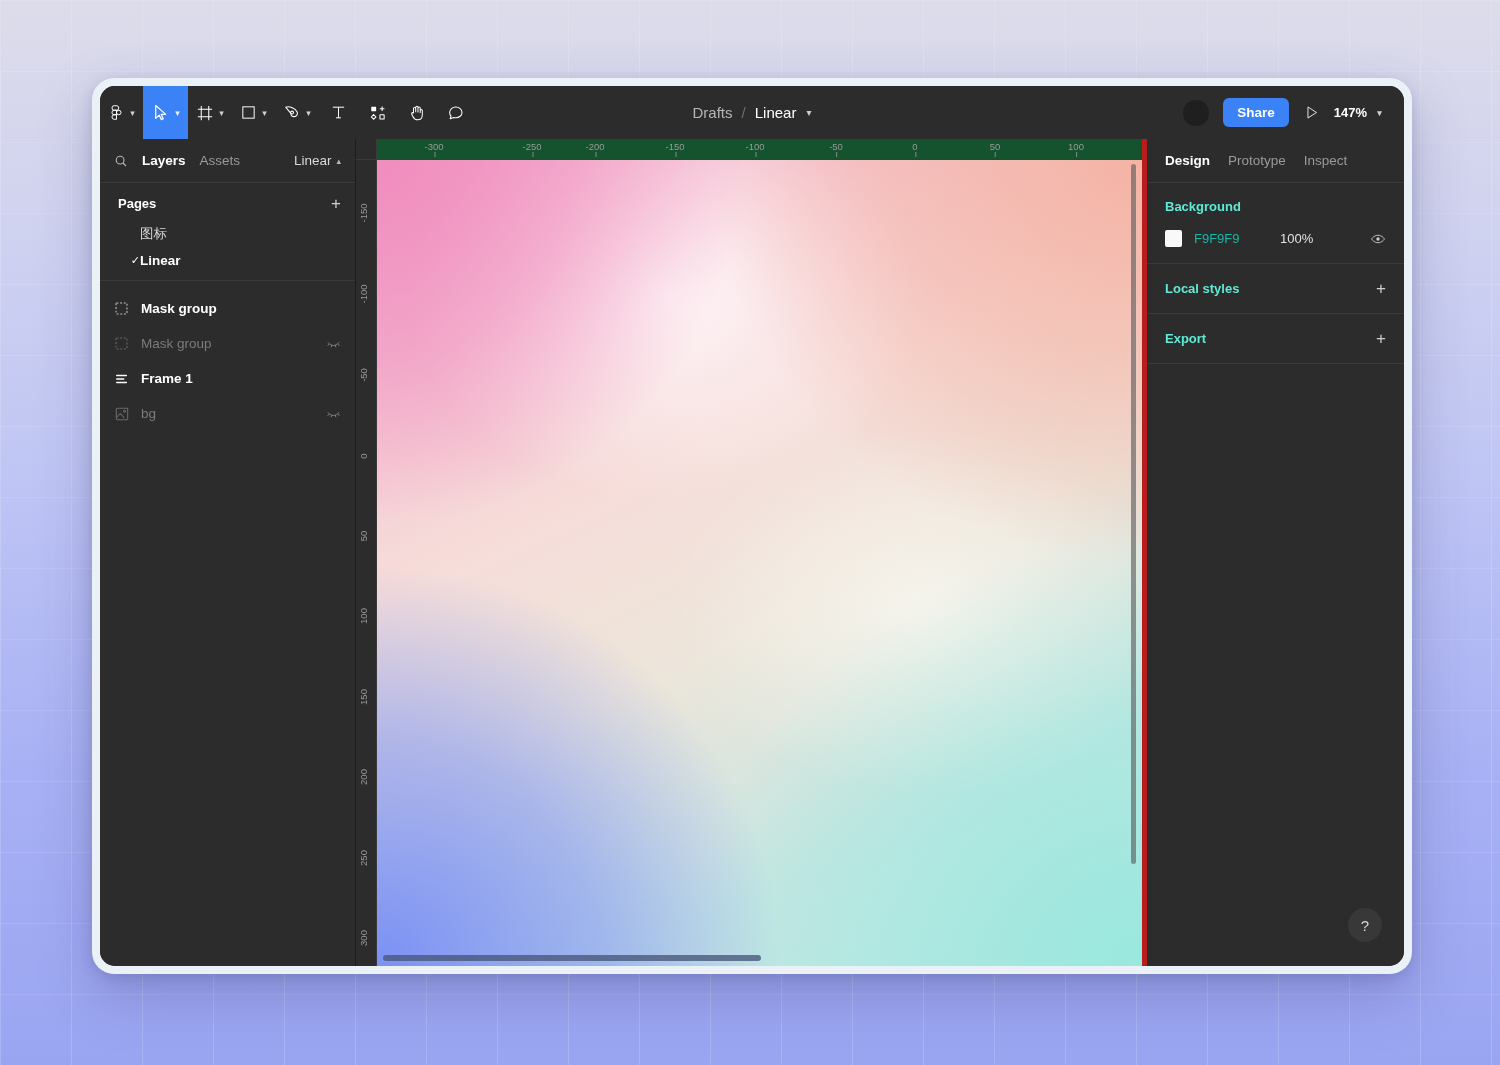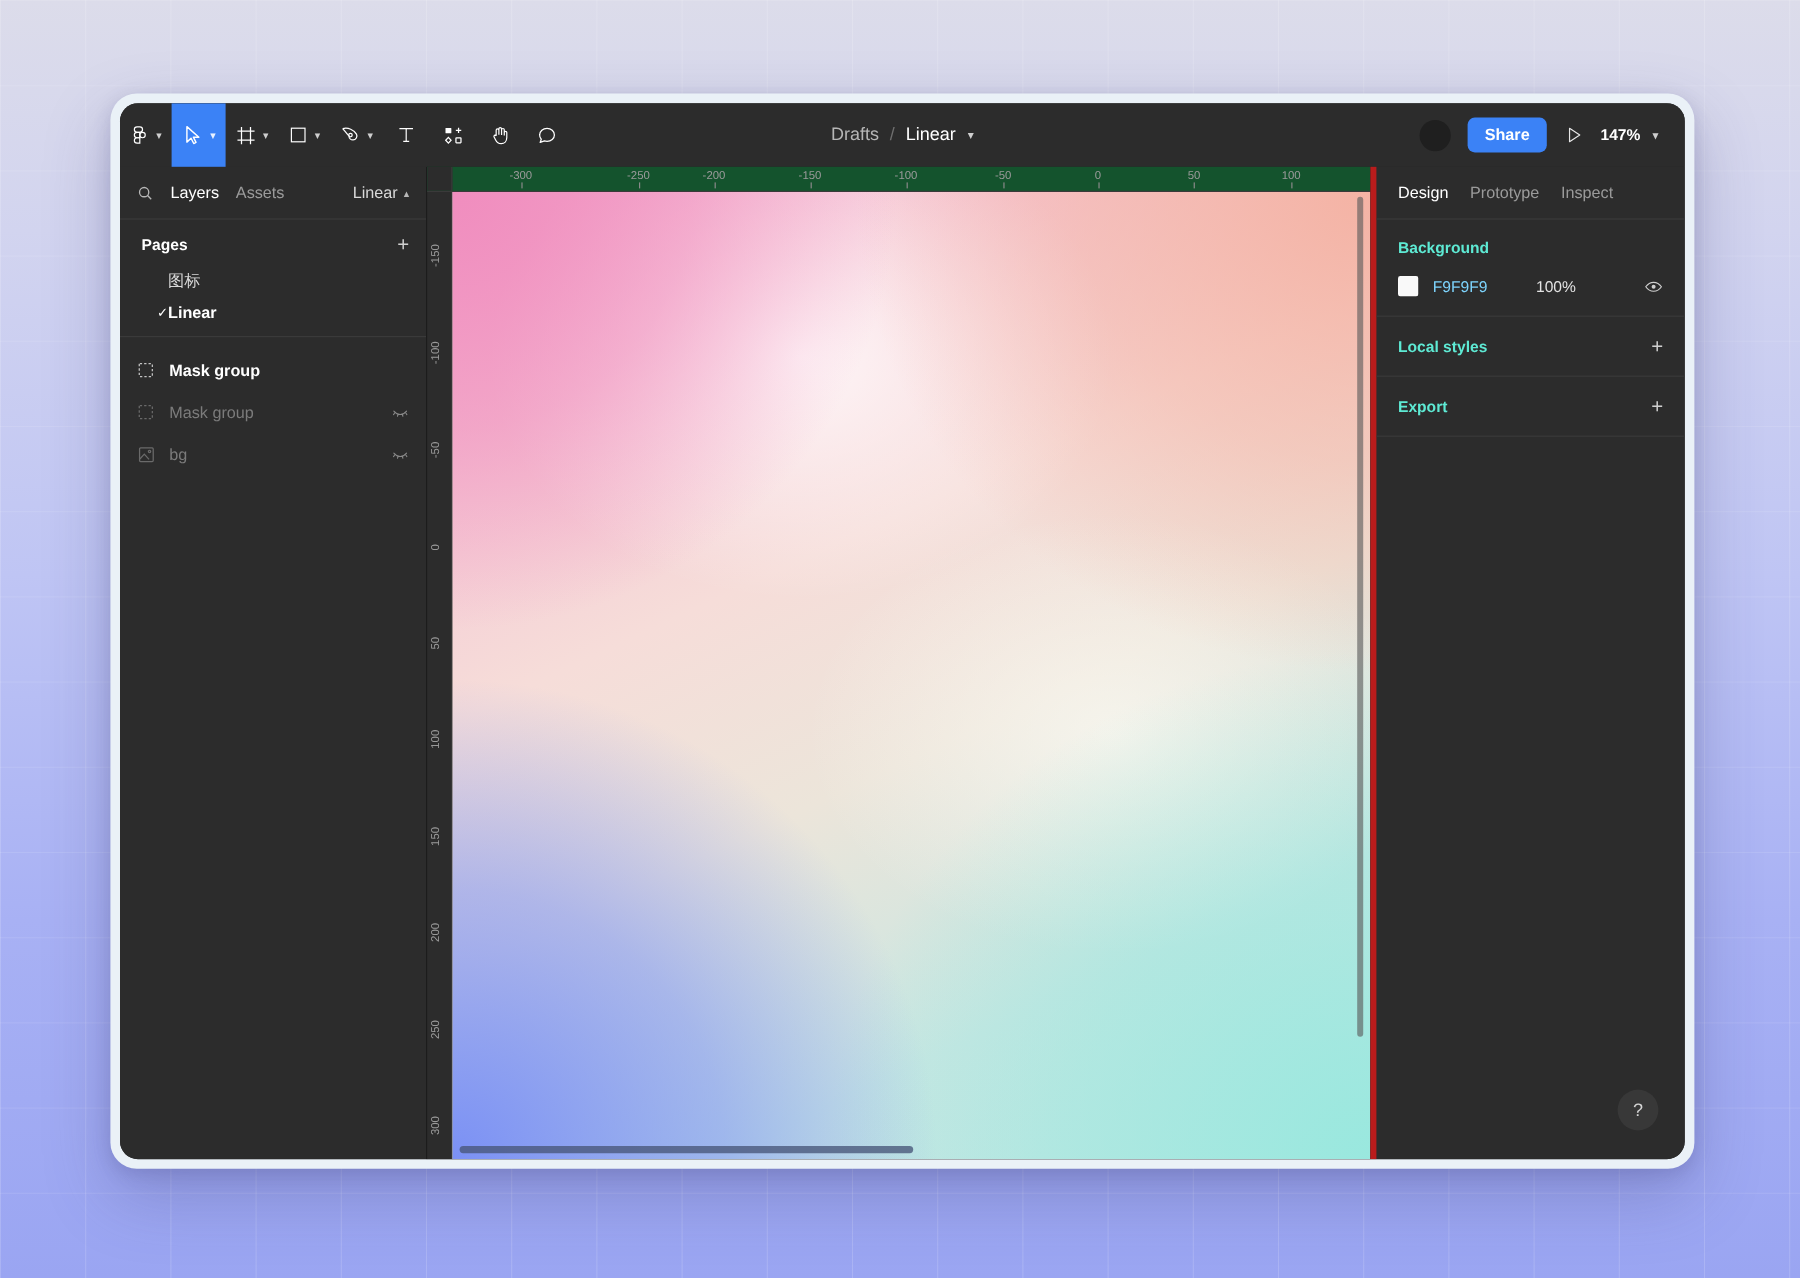--- a/index.html
+++ b/index.html
@@ -127,21 +127,21 @@
   }
   #left-tabs {
     height: 44px; flex: 0 0 44px;
     display: flex; align-items: center;
     padding: 0 14px;
     gap: 14px;
     border-bottom: 1px solid #3a3a3a;
   }
   #left-tabs .search-icon { color: #b7b7b7; display: flex; align-items: center; }
   .panel-tab { font-size: 13.5px; color: #9a9a9a; cursor: pointer; }
-  .panel-tab.active { color: #ffffff; font-weight: normal; }
+  .panel-tab.active { color: #ffffff; font-weight: bold; }
   #page-select {
     margin-left: auto;
     display: flex; align-items: center; gap: 5px;
     color: #d9d9d9; font-size: 13.5px; cursor: pointer;
   }
   #page-select .caret-up { font-size: 9px; color: #b7b7b7; }
 
   #pages-section { padding: 8px 0 6px 0; border-bottom: 1px solid #3a3a3a; text-align: right; }
   #pages-header {
     display: flex; align-items: center;
@@ -306,21 +306,21 @@
     margin-top: 16px;
     gap: 0;
   }
   #bg-swatch {
     width: 17px; height: 17px;
     background: #f9f9f9;
     border-radius: 2px;
     border: 1px solid rgba(255,255,255,0.22);
     flex: 0 0 17px;
   }
-  #bg-hex { color: #7dd3fc; font-size: 13px; margin-left: 12px; width: 86px; }
+  #bg-hex { color: #14b8a6; font-size: 13px; margin-left: 12px; width: 86px; }
   #bg-opacity { color: #e2e2e2; font-size: 13px; }
   #bg-visibility { margin-left: auto; color: #cfcfcf; display: flex; align-items: center; }
 
   #help-button {
     position: absolute;
     right: 22px; bottom: 24px;
     width: 34px; height: 34px;
     border-radius: 50%;
     background: #383838;
     color: #d5d5d5;
@@ -504,20 +504,28 @@
               </span>
               <span class="layer-name">Mask group</span>
               <span class="vis-toggle">
                 <svg width="15" height="15" viewBox="0 0 24 24" fill="none" stroke="#8a8a8a" stroke-width="1.4" stroke-linecap="round">
                   <path d="M3.5 10.5c2.6 3.1 5.4 4.6 8.5 4.6s5.9-1.5 8.5-4.6"></path>
                   <path d="M4.6 13.1 3.1 15.2M19.4 13.1 20.9 15.2M9.1 15.1 8.4 17.4M14.9 15.1 15.6 17.4"></path>
                 </svg>
               </span>
             </div>
 
+            <div class="layer-row">
+              <span class="layer-icon">
+                <svg width="14" height="14" viewBox="0 0 16 16" fill="none" stroke="#ffffff" stroke-width="1.7" stroke-linecap="round">
+                  <path d="M2 4h11M2 8h8M2 12h11"></path>
+                </svg>
+              </span>
+              <span class="layer-name">Frame 1</span>
+            </div>
 
             <div class="layer-row hidden-layer">
               <span class="layer-icon">
                 <svg width="14" height="14" viewBox="0 0 16 16" fill="none" stroke="#6a6a6a" stroke-width="1.2">
                   <rect x="1.5" y="1.5" width="13" height="13" rx="1"></rect>
                   <circle cx="11" cy="4.8" r="1.1"></circle>
                   <path d="M1.8 12 6 7.4 10.5 12.4"></path>
                 </svg>
               </span>
               <span class="layer-name">bg</span>

